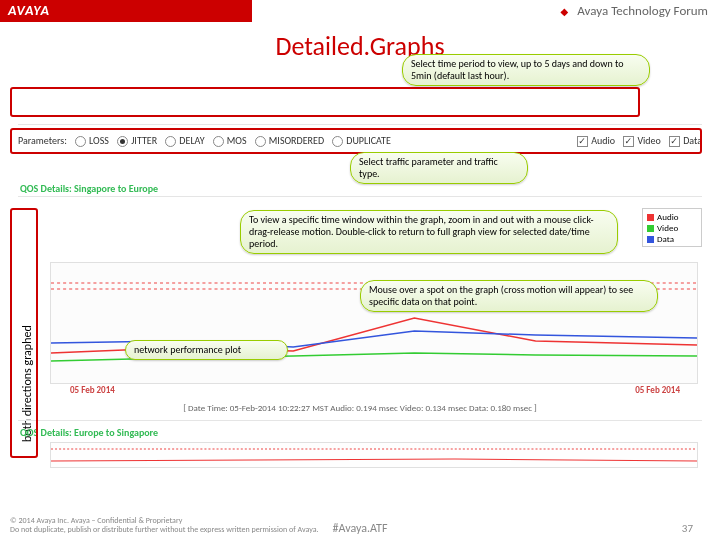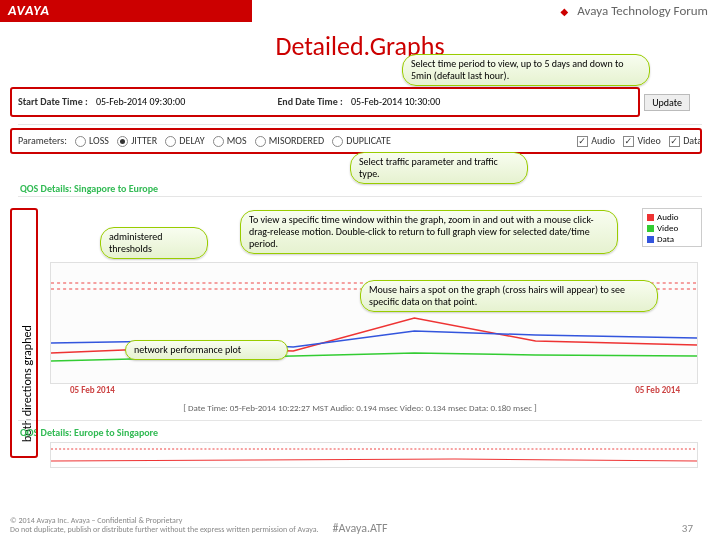--- a/index.html
+++ b/index.html
@@ -49,27 +49,20 @@
     <span>Avaya Technology Forum</span>
   </div>
 </div>
 
 <div class="title">Detailed.Graphs</div>
 
 <div class="content">
 
   <div class="callout" style="top:-8px;right:60px;width:230px">Select time period to view, up to 5 days and down to 5min (default last hour).</div>
 
-  <div class="date-row" style="top:32px">
-    <span class="date-label">Start Date Time :</span>
-    <span class="date-val">05-Feb-2014 09:30:00</span>
-    <span class="date-label" style="margin-left:50px">End Date Time :</span>
-    <span class="date-val">05-Feb-2014 10:30:00</span>
-    <span class="update-btn">Update</span>
-  </div>
   <div class="red-box" style="top:25px;left:0;right:70px;height:26px"></div>
 
   <div class="thin-rule" style="top:62px"></div>
 
   <div class="param-row" style="top:72px">
     <span>Parameters:</span>
     <span class="radio"></span><span>LOSS</span>
     <span class="radio sel"></span><span>JITTER</span>
     <span class="radio"></span><span>DELAY</span>
     <span class="radio"></span><span>MOS</span>
@@ -85,39 +78,38 @@
 
   <div class="callout" style="top:90px;left:340px;width:160px">Select traffic parameter and traffic type.</div>
 
   <div class="qos-head" style="top:120px;left:10px">QOS Details: Singapore to Europe</div>
 
   <div class="thin-rule" style="top:134px"></div>
 
   <div class="vert-label" style="top:380px;left:10px">both directions graphed</div>
   <div class="red-box" style="top:146px;left:0px;width:24px;height:246px"></div>
 
-  <div class="callout" style="top:165px;left:90px;width:90px">administered thresholds</div>
   <div class="callout" style="top:148px;left:230px;width:360px">To view a specific time window within the graph, zoom in and out with a mouse click-drag-release motion. Double-click to return to full graph view for selected date/time period.</div>
   <div class="legend-box" style="top:146px;right:8px;width:50px">
     <div><span class="legend-sw" style="background:#e33"></span><span>Audio</span></div>
     <div><span class="legend-sw" style="background:#3c3"></span><span>Video</span></div>
     <div><span class="legend-sw" style="background:#35d"></span><span>Data</span></div>
   </div>
 
   <div class="chart-area" style="top:200px;left:40px;right:12px;height:120px">
     <svg viewBox="0 0 640 120" preserveAspectRatio="none">
       <line x1="0" y1="20" x2="640" y2="20" stroke="#e44" stroke-dasharray="3,3"></line>
       <line x1="0" y1="26" x2="640" y2="26" stroke="#e44" stroke-dasharray="3,3"></line>
       <polyline points="0,90 120,85 240,88 360,55 480,78 640,82" fill="none" stroke="#e33" stroke-width="1.5"></polyline>
       <polyline points="0,98 120,95 240,93 360,90 480,92 640,93" fill="none" stroke="#3c3" stroke-width="1.5"></polyline>
       <polyline points="0,80 120,78 240,84 360,68 480,72 640,75" fill="none" stroke="#35d" stroke-width="1.5"></polyline>
     </svg>
   </div>
 
-  <div class="callout" style="top:218px;left:350px;width:280px">Mouse hairs a spot on the graph (cross hairs will appear) to see specific data on that point.</div>
+  <div class="callout" style="top:218px;left:350px;width:280px">Mouse over a spot on the graph (cross motion will appear) to see specific data on that point.</div>
   <div class="callout" style="top:278px;left:115px;width:145px">network performance plot</div>
 
   <div style="position:absolute;top:322px;left:60px;font-size:9px;color:#c44;font-weight:bold">05 Feb 2014</div>
   <div style="position:absolute;top:322px;right:30px;font-size:9px;color:#c44;font-weight:bold">05 Feb 2014</div>
 
   <div class="mouseover-bar" style="top:340px">[ Date Time: 05-Feb-2014 10:22:27 MST Audio: 0.194 msec Video: 0.134 msec Data: 0.180 msec ]</div>
 
   <div class="thin-rule" style="top:358px"></div>
   <div class="qos-head" style="top:364px;left:10px">QOS Details: Europe to Singapore</div>
 

